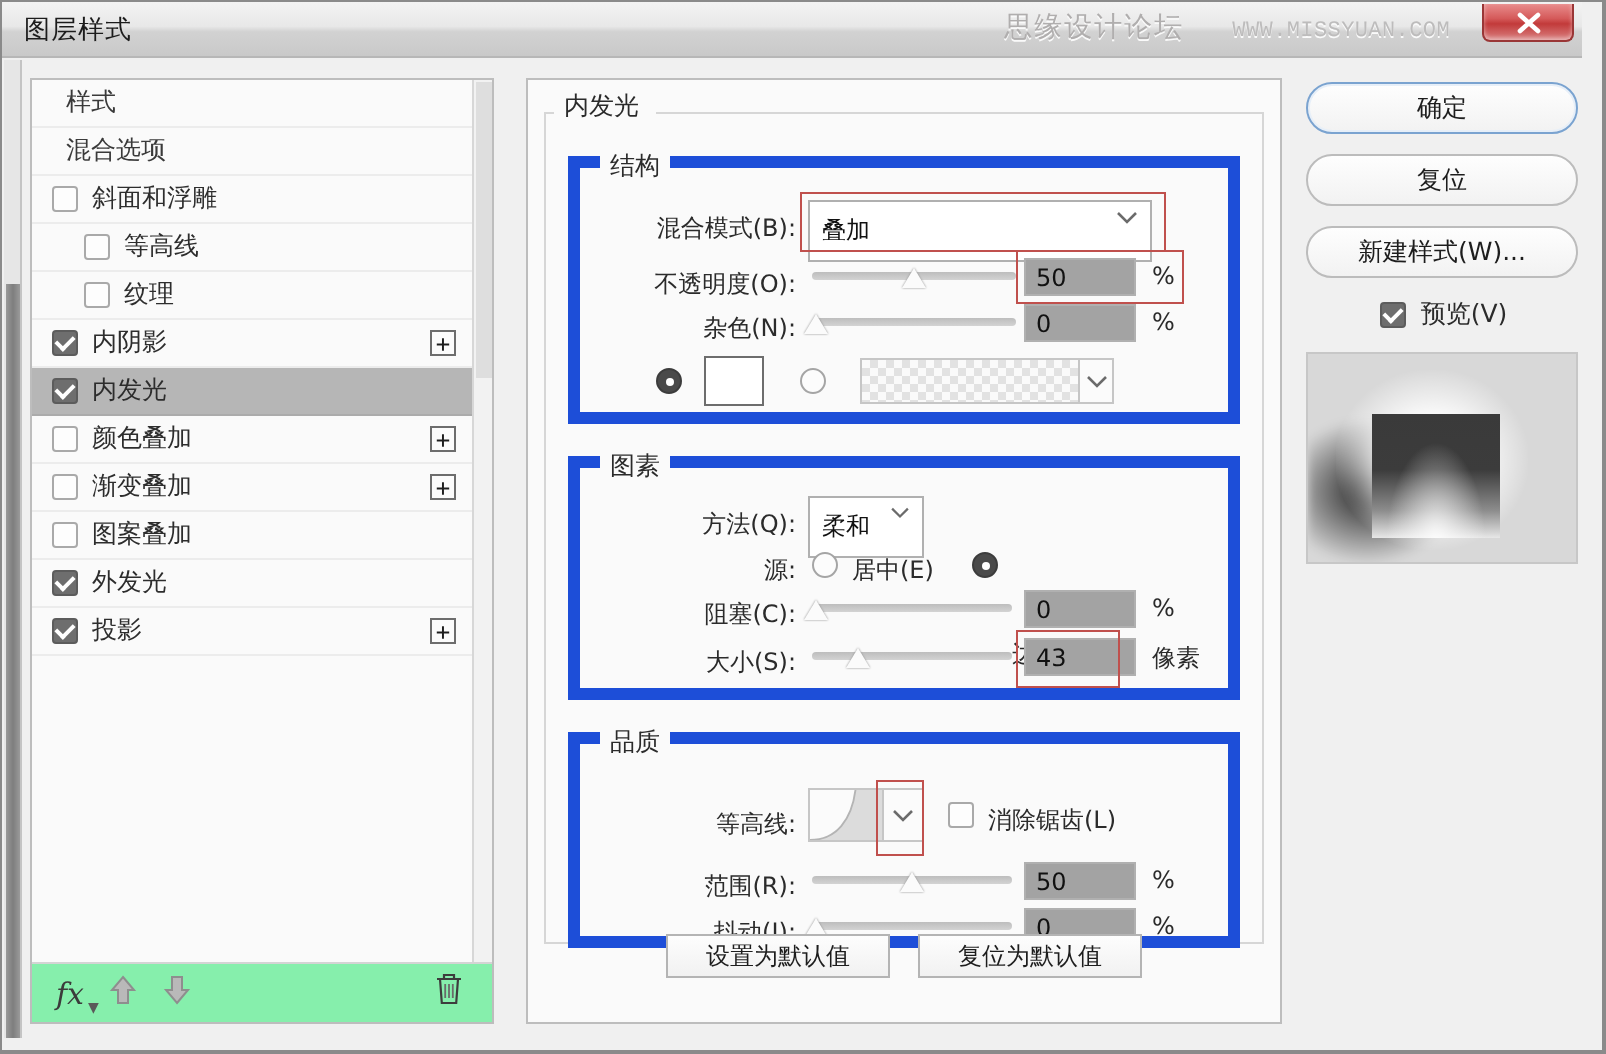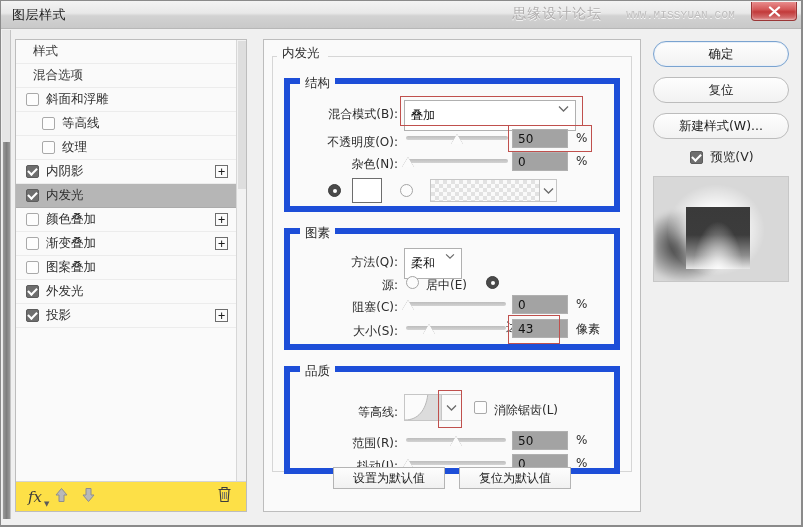--- a/index.html
+++ b/index.html
@@ -15,21 +15,21 @@
     position: absolute; left: 0; top: 0;
     width: 803px; height: 527px;
     background: #f0f0f0;
     border: 1px solid #8a8a8a;
     border-right-width: 2px;
     border-bottom-width: 2px;
   }
 
   
   .titlebar {
-    position: absolute; left: 0; top: 0; right: 0; height: 28px;
+    position: absolute; left: 0; top: 0; right: 10px; height: 28px;
     background: linear-gradient(to bottom, #f3f3f3 0%, #e8e8e8 45%, #d2d2d2 55%, #c9c9c9 100%);
     border-bottom: 1px solid #b7b7b7;
   }
   .title-text {
     position: absolute; left: 11px; top: 5px;
     font-size: 13px; color: #1c1c1c;
     letter-spacing: .5px;
   }
   .watermark {
     position: absolute; right: 66px; top: 4px;
@@ -115,21 +115,21 @@
     position: absolute; right: 8px; top: 5px;
     width: 13px; height: 13px;
     border: 1px solid #6d6d6d; background: #fbfbfb;
     display: flex; align-items: center; justify-content: center;
     font-size: 12px; line-height: 1; color: #1d1d1d;
     font-family: "DejaVu Sans Mono","Liberation Mono",monospace;
   }
   .side-toolbar {
     position: absolute; left: 0; right: 0; bottom: 0; height: 30px;
     border-top: 1px solid #d4d4d4;
-    background: #fde047;
+    background: #86efac;
     display: flex; align-items: center;
   }
   .tb-icon { margin-left: 12px; position: relative; }
   .fx-glyph { font-style: italic; font-family: "DejaVu Serif","Liberation Serif",serif; font-size: 15px; color:#3b3b3b; }
   .fx-caret { position:absolute; left: 16px; bottom: -2px; font-size: 7px; color:#5a5a5a; }
   .trash { margin-left: auto; margin-right: 14px; }
 
   
   .main-panel {
     position: absolute; left: 262px; top: 38px;

